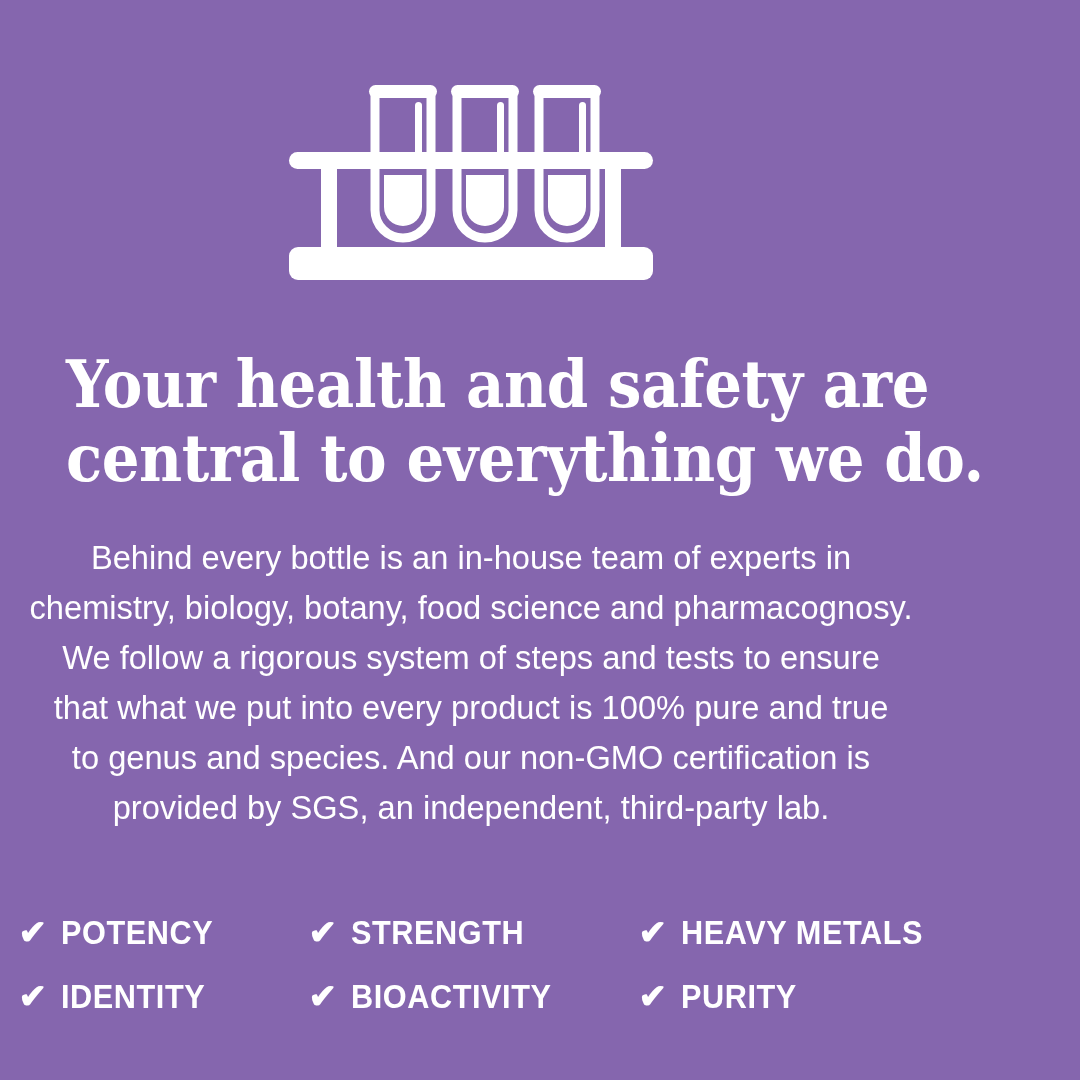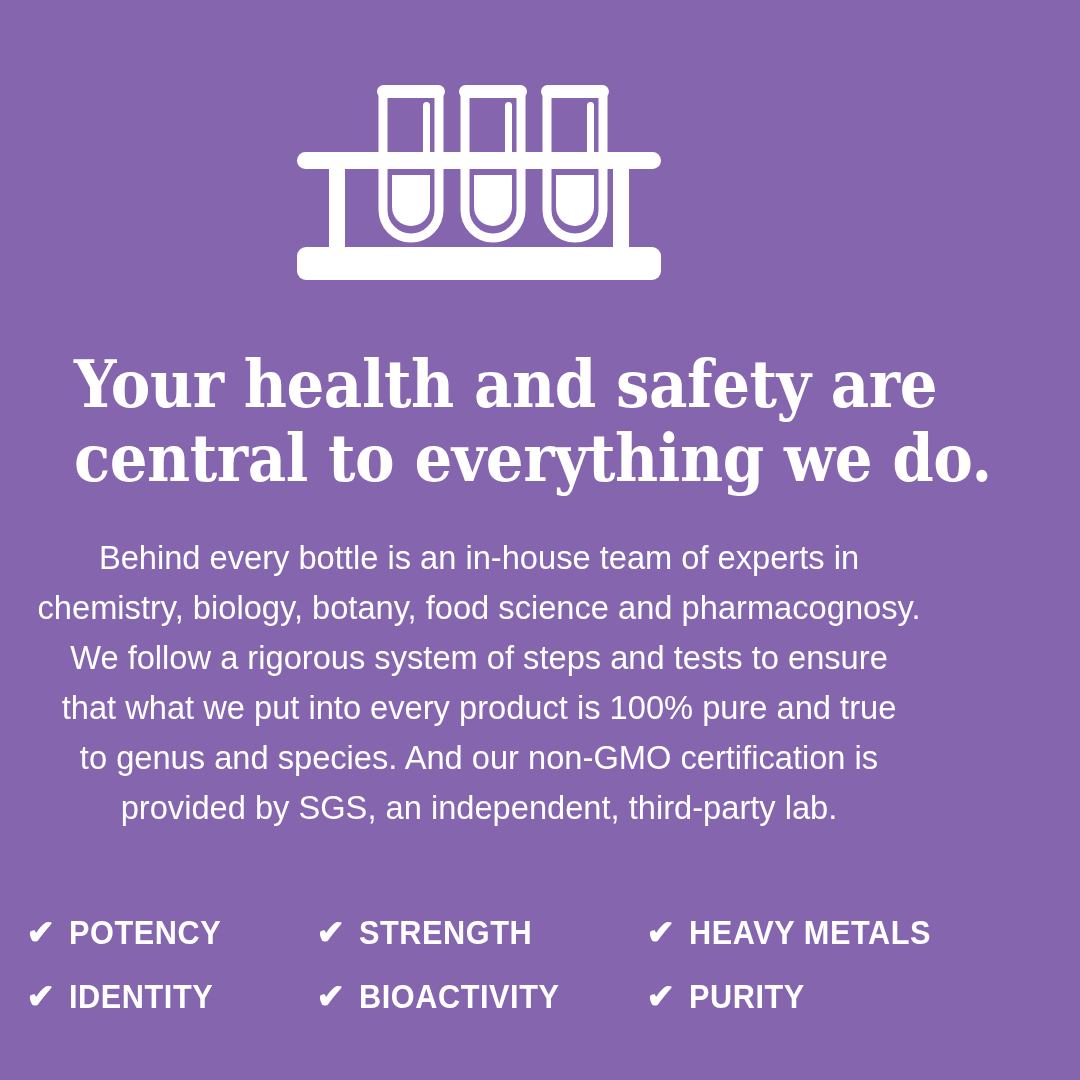--- a/index.html
+++ b/index.html
@@ -17,21 +17,20 @@
   }
 
   .poster {
     position: relative;
     width: 941px;
     height: 1080px;
     background: #8566ae;
     display: flex;
     flex-direction: column;
     align-items: center;
-    margin-left: 8px;
   }
 
   
   .icon-wrap {
     margin-top: 72px;
     width: 368px;
     height: 208px;
     display: block;
   }
   .icon-wrap svg { display: block; width: 100%; height: 100%; }

